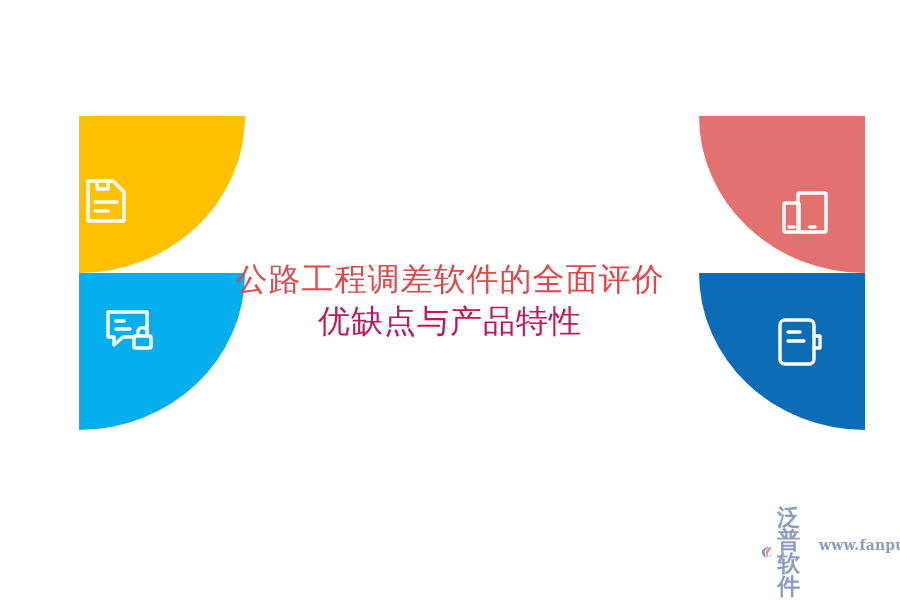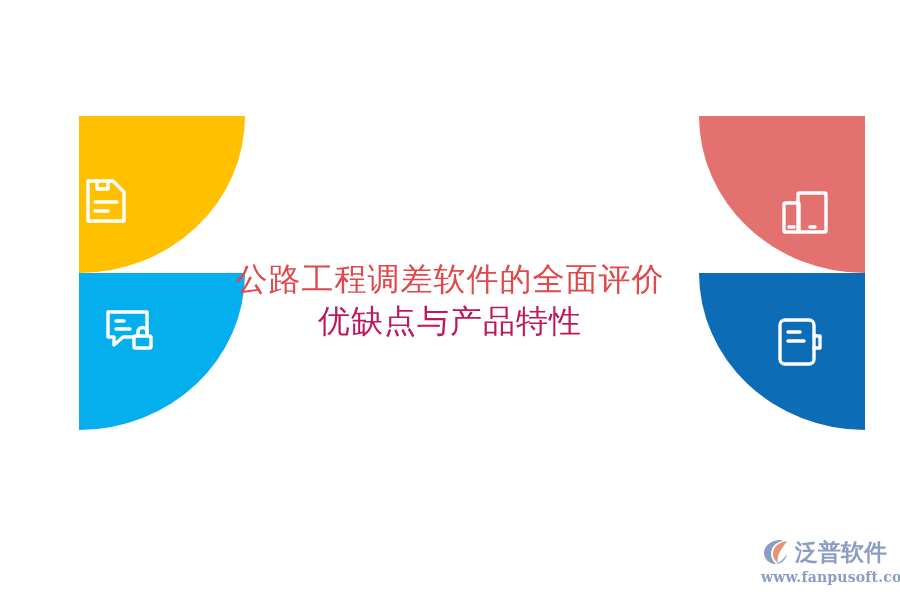--- a/index.html
+++ b/index.html
@@ -87,21 +87,21 @@
   }
 
   
   .logo {
     position: absolute;
     left: 760px;
     top: 536px;
     width: 132px;
     height: 52px;
     display: flex;
-    flex-direction: column;
+    flex-direction: row;
     align-items: flex-start;
   }
   .logo-row {
     display: flex;
     align-items: center;
     gap: 3px;
     height: 32px;
   }
   .logo-mark { width: 32px; height: 30px; }
   .logo-mark svg { display: block; width: 100%; height: 100%; }

